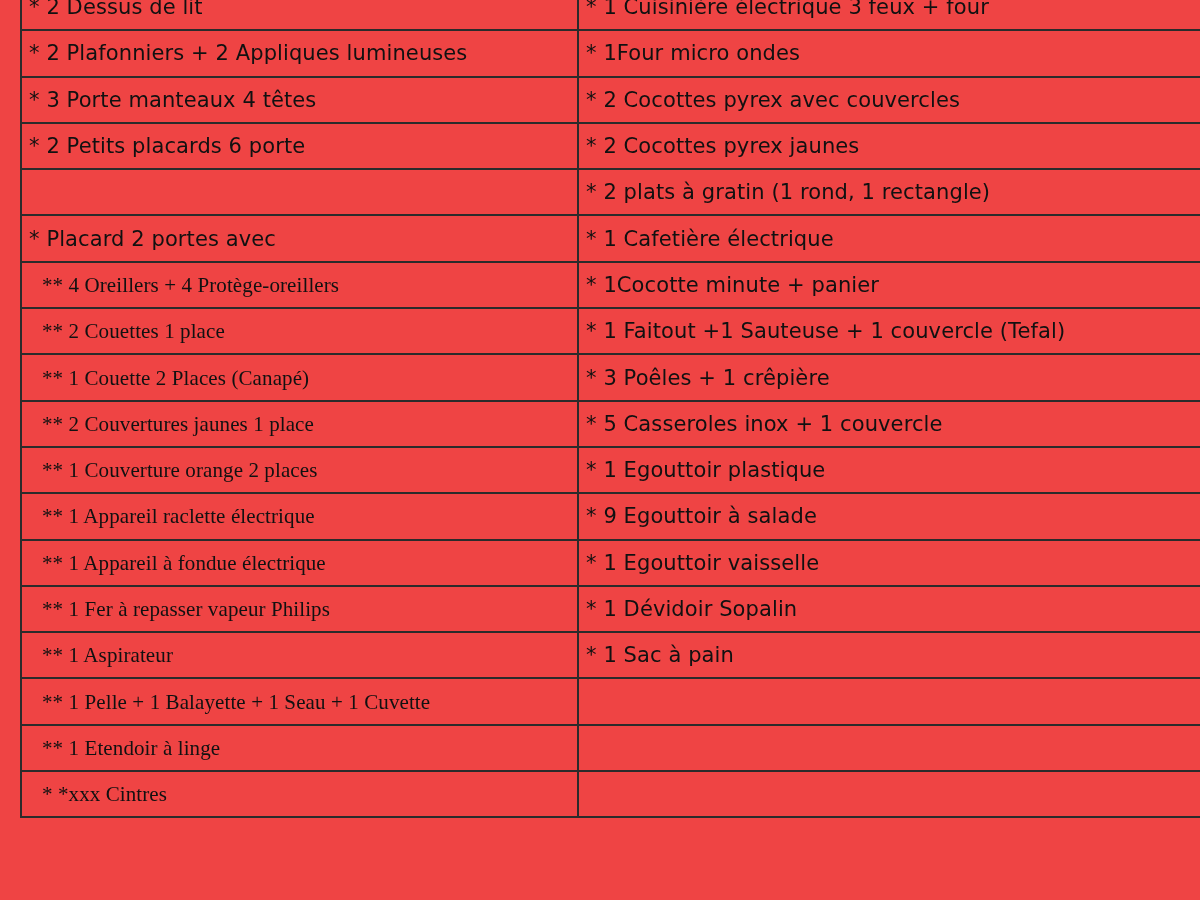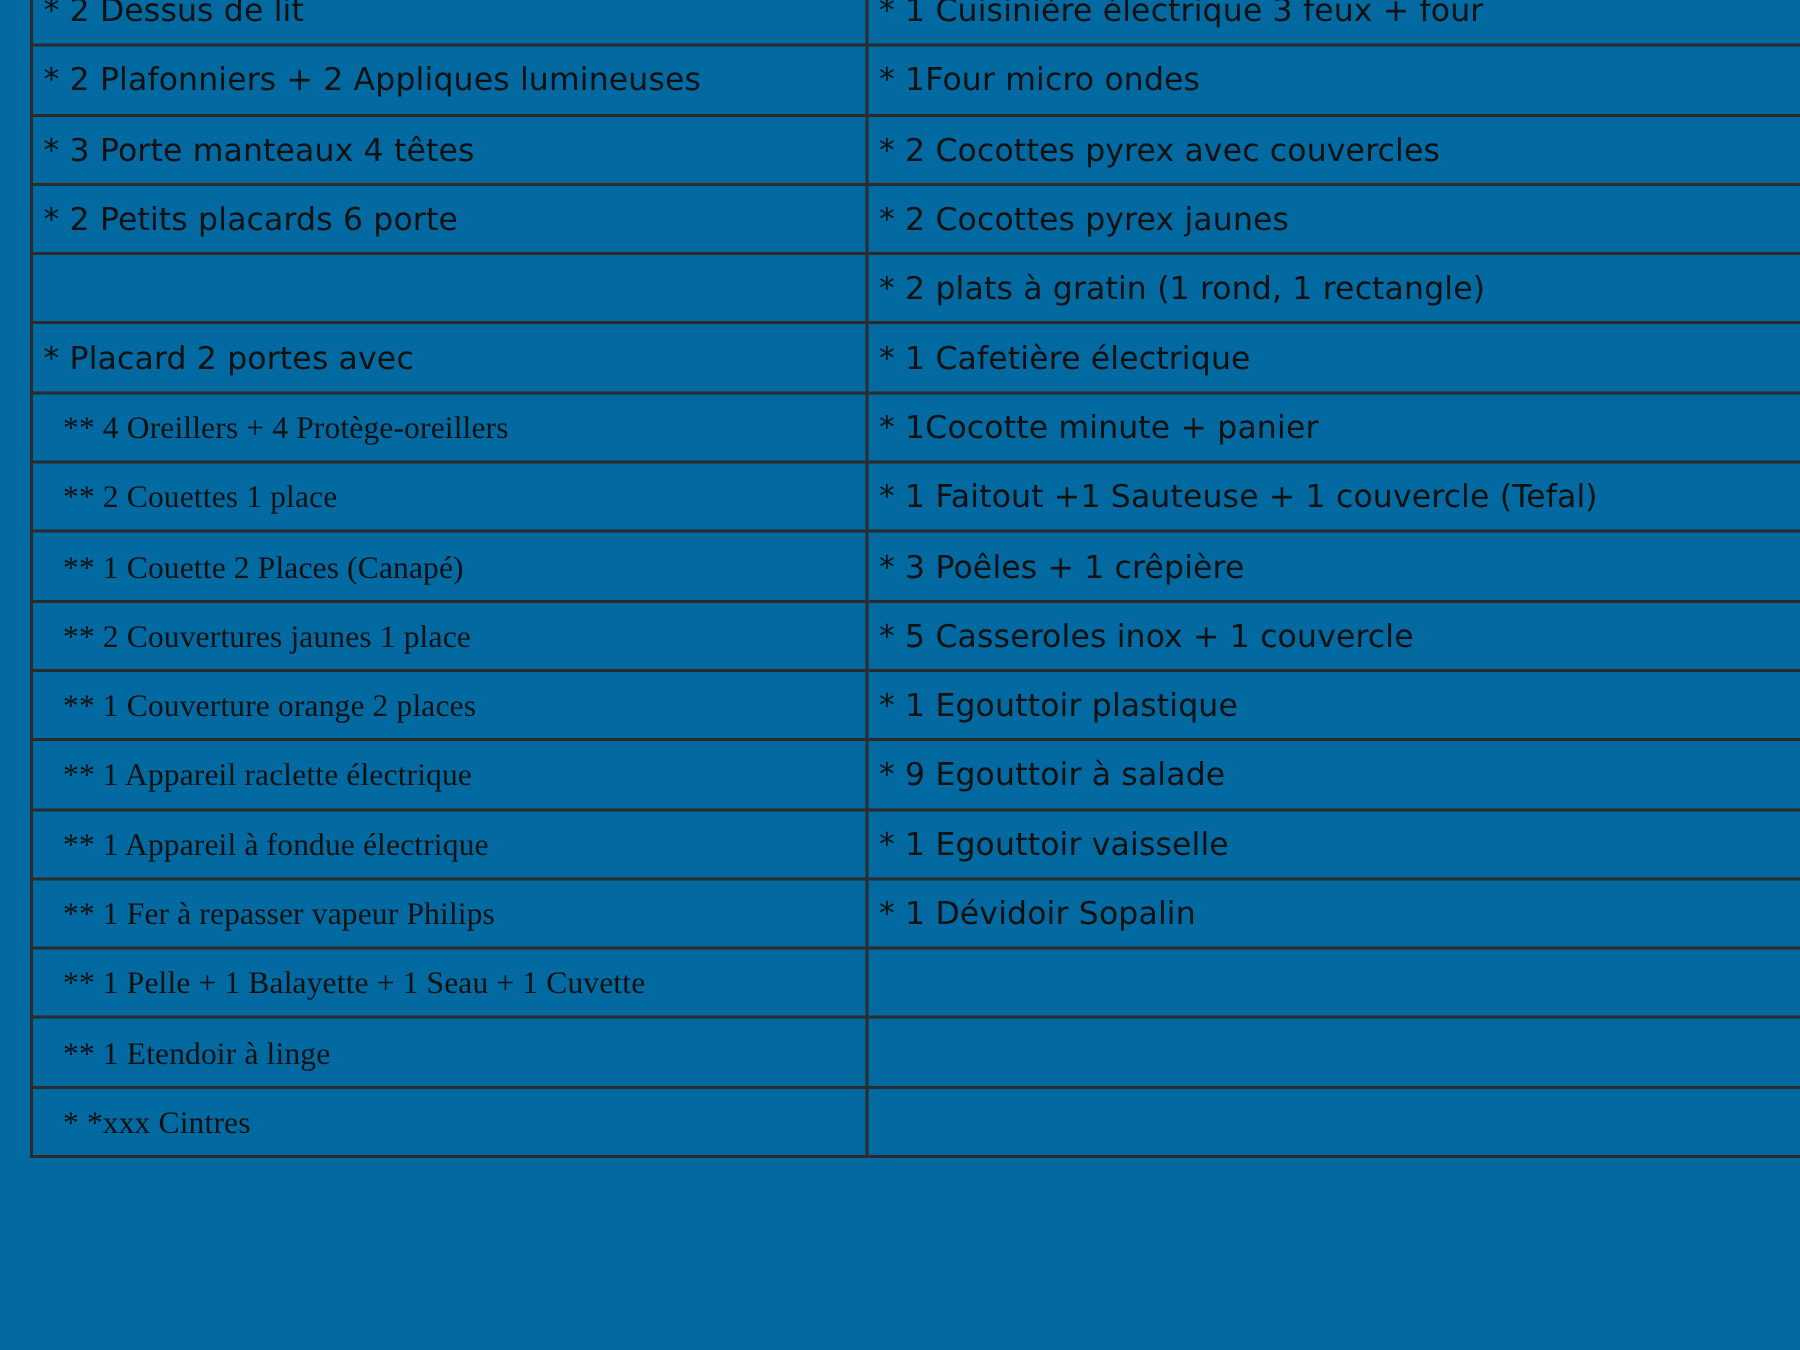--- a/index.html
+++ b/index.html
@@ -8,21 +8,21 @@
       background: #ffffff;
       width: 1200px;
       height: 900px;
       overflow: hidden;
     }
     .page {
       position: relative;
       width: 1200px;
       height: 900px;
       overflow: hidden;
-      background: #0369a1;
+      background: #ef4444;
     }
     table.inventory {
       position: absolute;
       left: 20px;
       top: -17px;
       width: 1180px;
       border-collapse: collapse;
       table-layout: fixed;
       font-family: "DejaVu Sans", sans-serif;
       font-size: 21px;
@@ -105,20 +105,24 @@
       </tr>
       <tr>
         <td class="indent1"><span class="cell-text">** 1 Appareil à fondue électrique</span></td>
         <td class="right"><span class="cell-text">* 1 Egouttoir vaisselle</span></td>
       </tr>
       <tr>
         <td class="indent1"><span class="cell-text">** 1 Fer à repasser vapeur Philips</span></td>
         <td class="right"><span class="cell-text">* 1 Dévidoir Sopalin</span></td>
       </tr>
       <tr>
+        <td class="indent1"><span class="cell-text">** 1 Aspirateur</span></td>
+        <td class="right"><span class="cell-text">* 1 Sac à pain</span></td>
+      </tr>
+      <tr>
         <td class="indent1"><span class="cell-text">** 1 Pelle + 1 Balayette + 1 Seau + 1 Cuvette</span></td>
         <td class="right"><span class="cell-text"></span></td>
       </tr>
       <tr>
         <td class="indent1"><span class="cell-text">** 1 Etendoir à linge</span></td>
         <td class="right"><span class="cell-text"></span></td>
       </tr>
       <tr>
         <td class="indent1"><span class="cell-text">* *xxx Cintres</span></td>
         <td class="right"><span class="cell-text"></span></td>

